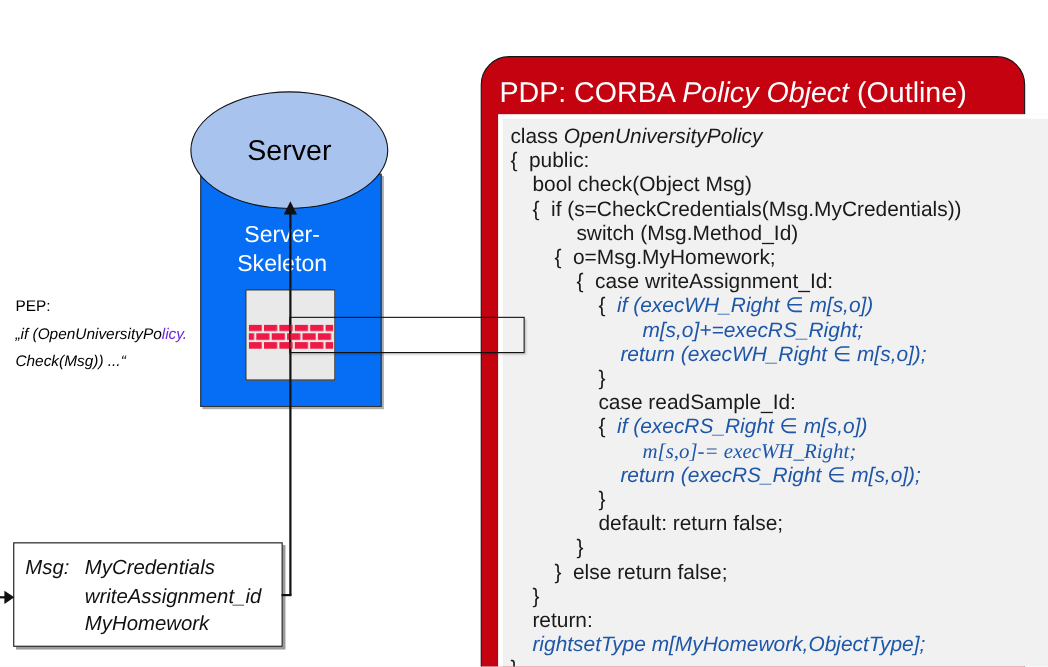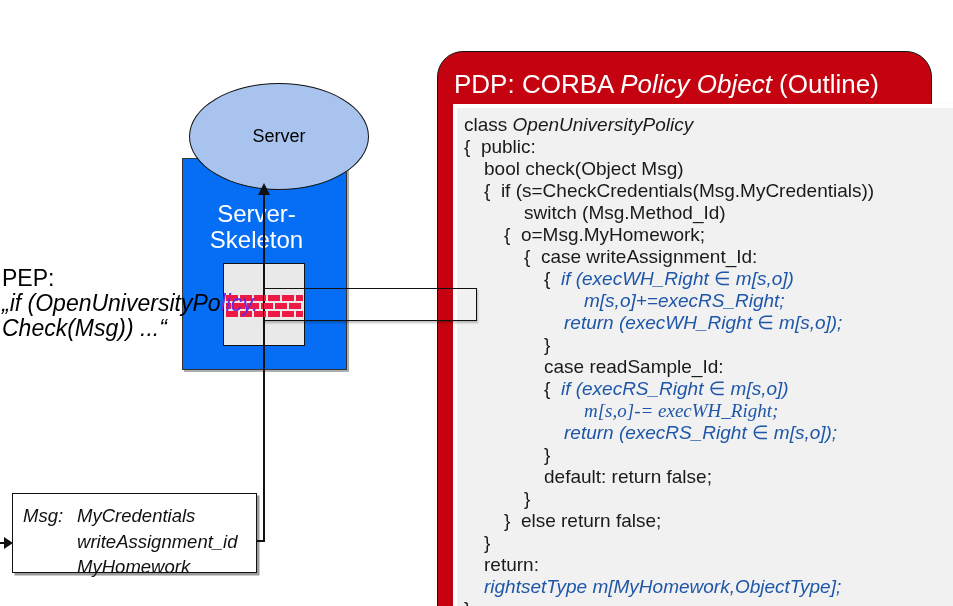--- a/index.html
+++ b/index.html
@@ -9,46 +9,46 @@
   *{margin:0;padding:0;box-sizing:border-box;}
   html,body{width:953px;height:606px;background:#fff;overflow:hidden;}
   body{font-family:"Liberation Sans","DejaVu Sans",sans-serif;position:relative;}
 
   .abs{position:absolute;}
 
   
   .server-skeleton-rect{left:182px;top:158px;width:165px;height:212px;
     background:var(--server-blue);border:1px solid #333;
     box-shadow:2px 2px 0 rgba(130,130,130,.65);z-index:2;}
-  .server-ellipse{left:189px;top:83px;width:180px;height:107px;border-radius:50%;
+  .server-ellipse{left:173px;top:83px;width:180px;height:107px;border-radius:50%;
     background:var(--ellipse-blue);border:1.5px solid #111;z-index:4;
     display:flex;align-items:center;justify-content:center;
-    font-size:18px;color:#000;}
+    font-size:26px;color:#000;}
   .skeleton-label{left:182px;top:201px;width:149px;text-align:center;color:#fff;
-    font-size:24px;line-height:26px;z-index:5;}
+    font-size:21px;line-height:26px;z-index:5;}
   .policy-check-square{left:223px;top:263px;width:82px;height:83px;
     background:var(--square-gray);border:1.5px solid #111;z-index:6;}
   .brick-wall{left:226px;top:295px;width:77px;height:23px;z-index:8;color:var(--brick-red);}
 
   .invoke-line{left:263px;top:192px;width:2px;height:349px;background:#111;z-index:7;}
   .arrow-up-head{left:258px;top:183px;width:0;height:0;z-index:7;
     border-left:6px solid transparent;border-right:6px solid transparent;
     border-bottom:12px solid #111;}
   .connector-jog{left:256px;top:540px;width:9px;height:2px;background:#111;z-index:7;}
 
   .callout-rect{left:263px;top:288px;width:214px;height:33px;border:1.5px solid #111;
     background:transparent;box-shadow:1px 2px 2px rgba(0,0,0,.25);z-index:30;}
 
   
-  .pep-note{left:2px;top:266px;z-index:40;font-size:23px;line-height:25px;color:#000;}
+  .pep-note{left:14px;top:266px;z-index:40;font-size:14px;line-height:25px;color:#000;}
   .pep-note .it{font-style:italic;}
   .pep-note .on-blue{color:#6d28d9;}
 
   
-  .msg-box{left:12px;top:493px;width:245px;height:80px;background:#fff;
+  .msg-box{left:12px;top:493px;width:245px;height:95px;background:#fff;
     border:1.5px solid #111;box-shadow:2.5px 2.5px 0 #9a9a9a;z-index:5;
     display:flex;padding:9px 0 0 10px;font-style:italic;font-size:18.5px;
     line-height:25.5px;color:#111;}
   .msg-box .msg-label{margin-right:14px;}
   .msg-arrow-line{left:0;top:542px;width:5px;height:2px;background:#111;z-index:6;}
   .msg-arrow-head{left:4px;top:537px;width:0;height:0;z-index:6;
     border-top:6px solid transparent;border-bottom:6px solid transparent;
     border-left:9px solid #111;}
 
   

